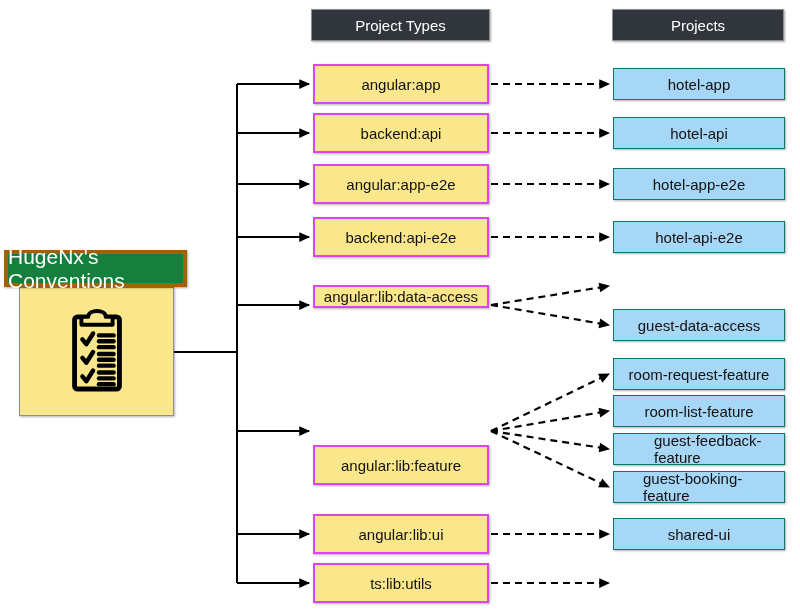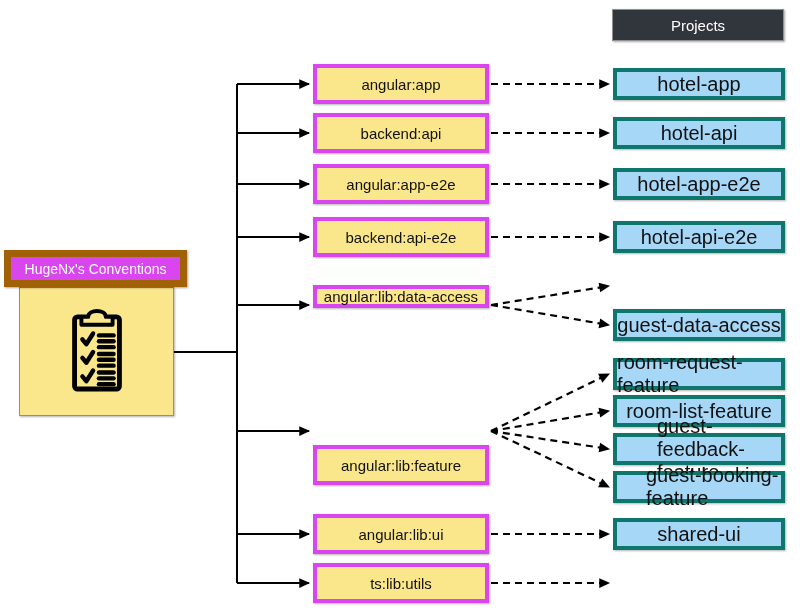--- a/index.html
+++ b/index.html
@@ -23,49 +23,49 @@
     border: 1px solid #8f8f8f;
     box-shadow: 1px 1px 2px rgba(0,0,0,0.35);
     display: flex;
     align-items: center;
     justify-content: center;
     font-size: 15px;
   }
 
   .type-node {
     background: #FBE78B;
-    border: 4px solid #d946ef;
+    border: 2px solid #d946ef;
     box-shadow: 1px 1px 2px rgba(0,0,0,0.3);
     display: flex;
     align-items: center;
     justify-content: center;
     font-size: 15px;
     color: #111;
   }
 
   .project-node {
     background: #A7D7F7;
-    border: 4px solid #0f766e;
+    border: 1px solid #0f766e;
     box-shadow: 1px 1px 2px rgba(0,0,0,0.3);
     display: flex;
     align-items: center;
     justify-content: center;
-    font-size: 20px;
+    font-size: 15px;
     color: #111;
   }
 
   .root-title {
-    background: #d946ef;
+    background: #15803d;
     color: #ffffff;
-    border: 7px solid #a16207;
+    border: 4px solid #a16207;
     box-shadow: 1px 1px 2px rgba(0,0,0,0.35);
     display: flex;
     align-items: center;
     justify-content: center;
-    font-size: 14px;
+    font-size: 21px;
     z-index: 2;
   }
   .root-body {
     background: #FBE78B;
     border: 1px solid #8f8f8f;
     box-shadow: 1px 1px 2px rgba(0,0,0,0.3);
     display: flex;
     align-items: center;
     justify-content: center;
     z-index: 1;
@@ -114,20 +114,21 @@
       <line class="dashed-line" x1="491" y1="305" x2="609" y2="325" marker-end="url(#arrow)"></line>
       <line class="dashed-line" x1="491" y1="431" x2="609" y2="374" marker-end="url(#arrow)"></line>
       <line class="dashed-line" x1="491" y1="431" x2="609" y2="411" marker-end="url(#arrow)"></line>
       <line class="dashed-line" x1="491" y1="431" x2="609" y2="449" marker-end="url(#arrow)"></line>
       <line class="dashed-line" x1="491" y1="431" x2="609" y2="487" marker-end="url(#arrow)"></line>
       <line class="dashed-line" x1="491" y1="534" x2="609" y2="534" marker-end="url(#arrow)"></line>
       <line class="dashed-line" x1="491" y1="583" x2="609" y2="583" marker-end="url(#arrow)"></line>
     </g>
   </svg>
 
+  <div class="abs col-header" style="left:311px; top:9px; width:179px; height:32px;">Project Types</div>
   <div class="abs col-header" style="left:612px; top:9px; width:172px; height:32px;">Projects</div>
 
   <div class="abs root-title" style="left:4px; top:250px; width:183px; height:37px;">HugeNx's Conventions</div>
   <div class="abs root-body" style="left:19px; top:287px; width:155px; height:129px;">
     <svg width="78" height="100" viewBox="0 0 80 100">
       <rect x="17" y="14" width="46" height="74" rx="3" fill="none" stroke="#000" stroke-width="5"></rect>
       <path d="M31 14 c0 -8 18 -8 18 0 l7 0 l0 8 l-32 0 l0 -8 z" fill="#FBE78B" stroke="#000" stroke-width="4" stroke-linejoin="round"></path>
       <g stroke="#000" stroke-width="4.5" fill="none" stroke-linecap="round" stroke-linejoin="round">
         <polyline points="25,37 29,42 36,31"></polyline>
         <line x1="42" y1="33" x2="57" y2="33"></line>

